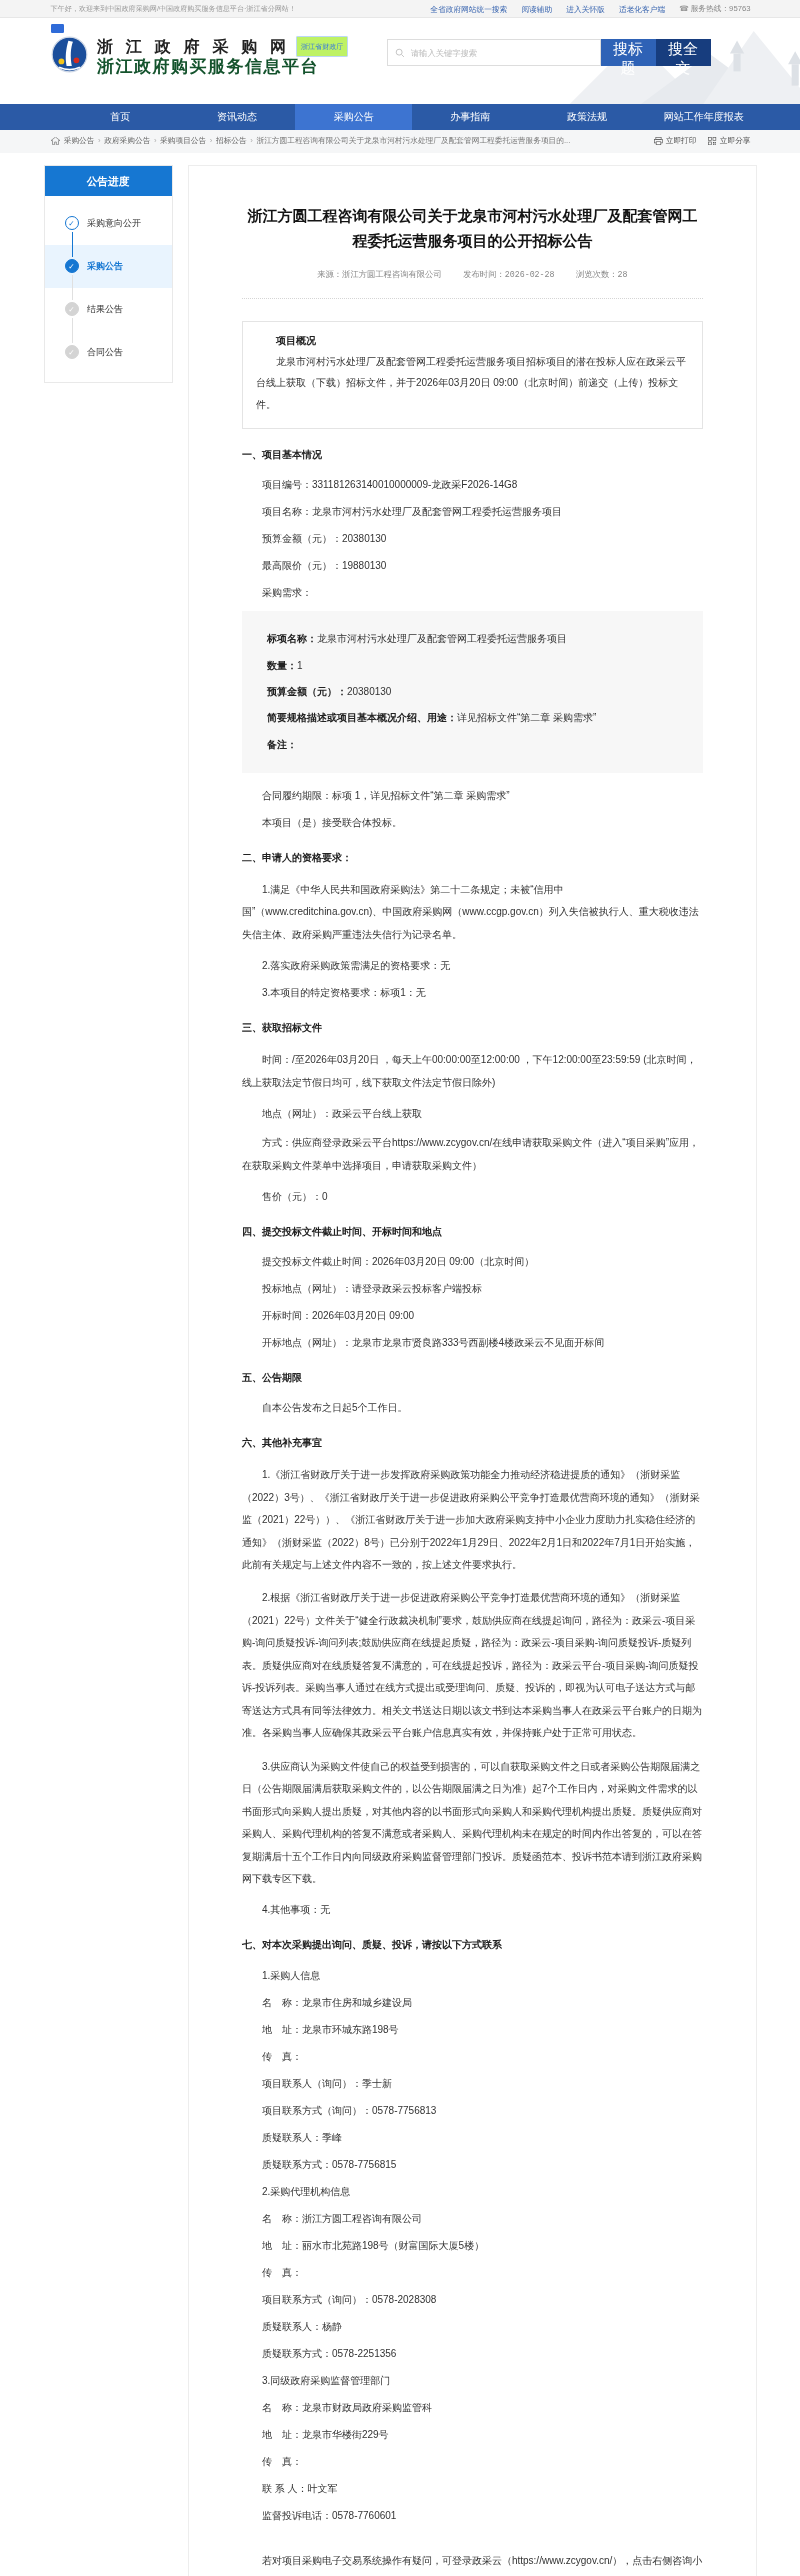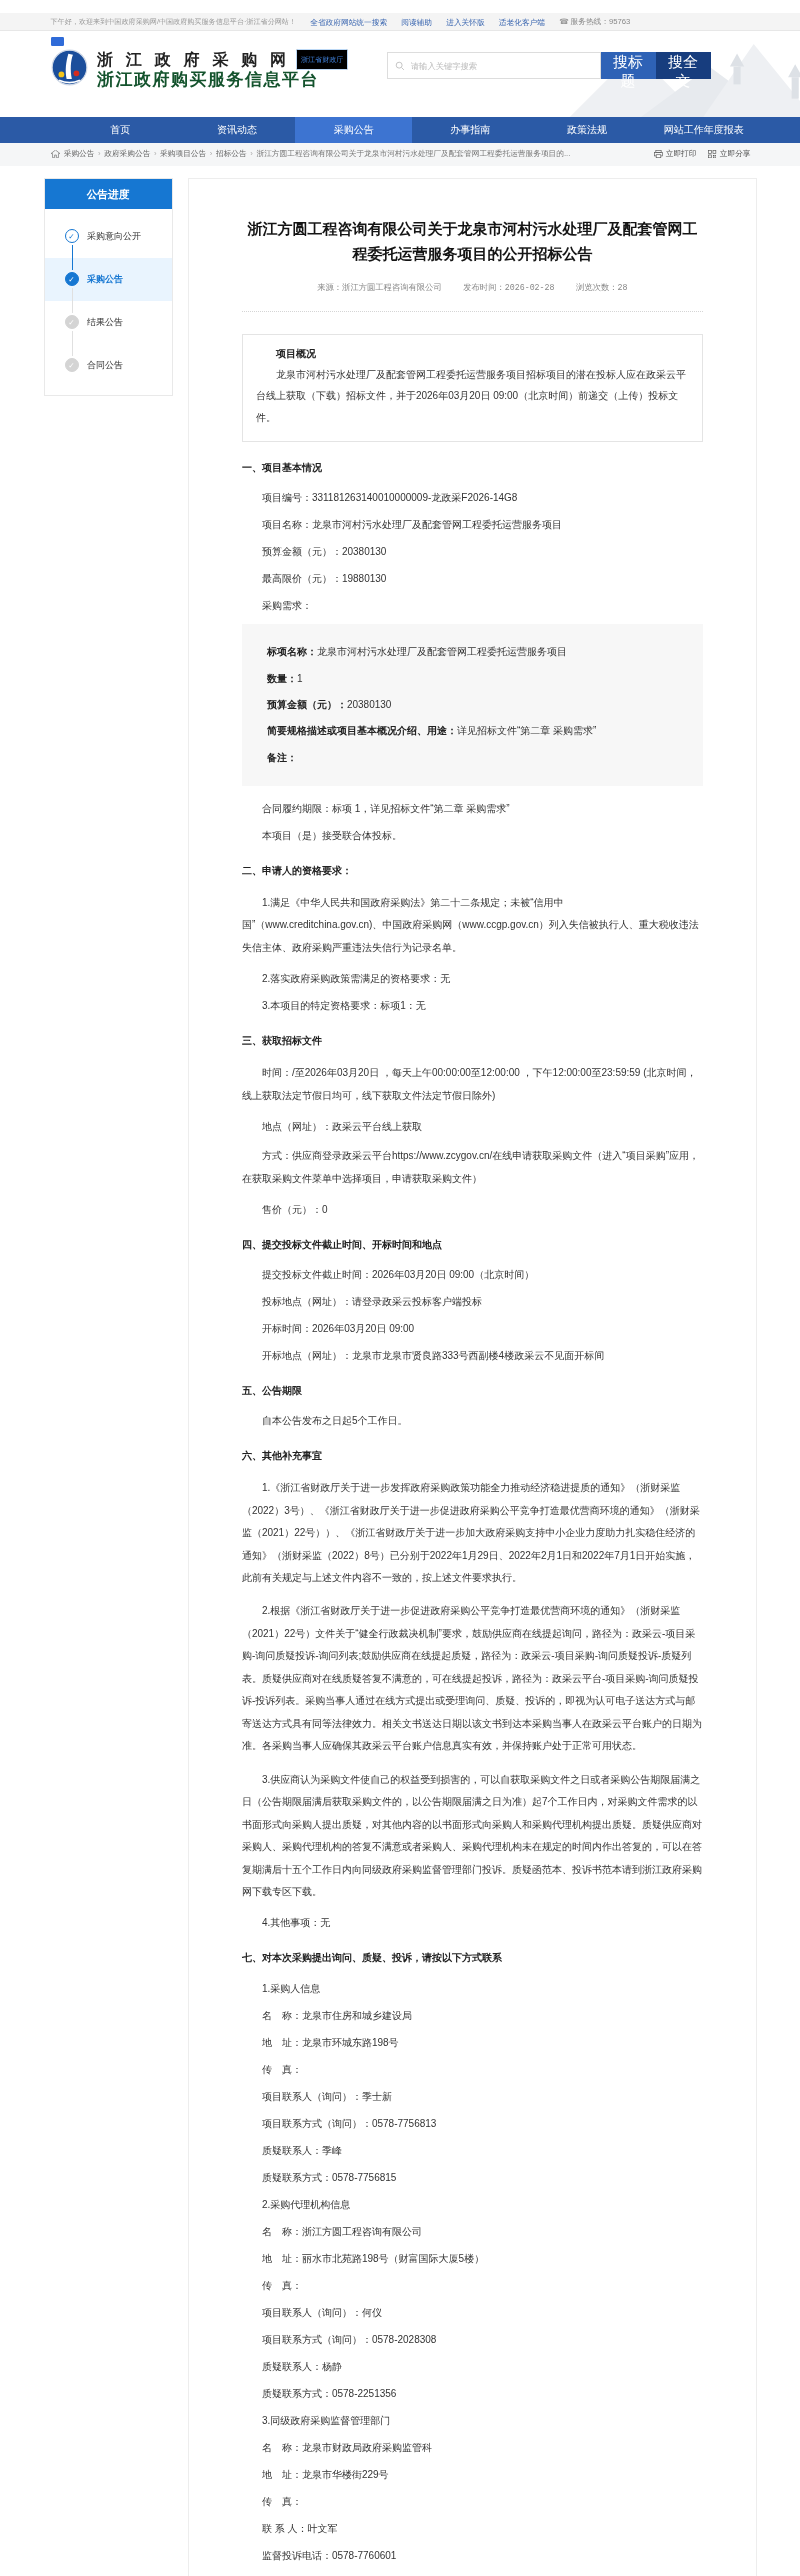--- a/index.html
+++ b/index.html
@@ -3,37 +3,37 @@
 <meta charset="utf-8">
 <title>浙江政府采购网</title>
 <style>
   * { box-sizing: border-box; }
   html,body { margin:0; padding:0; background:#fff; }
   body { width:801px; font-family:"Liberation Sans","DejaVu Sans",sans-serif; color:#333; }
   a { text-decoration:none; }
 
   
   .topbar { height:18px; background:#f4f4f4; border-bottom:0.6px solid #e7e7e7; }
-  .topbar-inner { width:700px; margin:13px auto; height:100%; display:flex; align-items:center; }
+  .topbar-inner { width:700px; margin:0 auto; height:100%; display:flex; align-items:center; justify-content:space-between; }
   .tb-greeting { font-size:7.1px; color:#999; }
   .tb-right { display:flex; align-items:center; }
   .tb-link { font-size:7.7px; color:#3a66b0; margin-left:14.2px; cursor:pointer; }
   .tb-hotline { font-size:7.7px; color:#888; margin-left:14.2px; }
   .tb-phone { color:#999; margin-right:1.8px; }
 
   
   .header { height:86px; background:#fff; position:relative; overflow:hidden; }
   .header-inner { width:700px; margin:0 auto; position:relative; height:100%; }
   .mountains { position:absolute; right:-12px; bottom:0; z-index:0; }
   .corner-mark { position:absolute; left:0; top:6px; width:13px; height:9px; background:#2f6bd8; border-radius:1.2px; }
   .logo-wrap { position:absolute; left:0; top:18px; display:flex; align-items:flex-start; z-index:1; }
   .logo-emblem { width:37px; height:37px; margin-right:9.5px; }
   .logo-text .t1 { font-size:16px; font-weight:700; color:#222; letter-spacing:4.2px; line-height:18px; white-space:nowrap; }
   .logo-text .t2 { font-size:17px; font-weight:700; color:#14532d; letter-spacing:1.5px; line-height:19px; white-space:nowrap; }
-  .fin-badge { display:inline-block; font-size:7.1px; color:#3f7fd6; background:#000000; border:0.6px solid #bcd8f5; border-radius:1.2px; padding:0.6px 3.6px; margin-left:6px; vertical-align:3.6px; letter-spacing:0; font-weight:400; }
+  .fin-badge { display:inline-block; font-size:7.1px; color:#3f7fd6; background:#bef264; border:0.6px solid #bcd8f5; border-radius:1.2px; padding:0.6px 3.6px; margin-left:6px; vertical-align:3.6px; letter-spacing:0; font-weight:400; }
   .search { position:absolute; right:40px; top:21.4px; display:flex; z-index:1; }
   .search-box { width:214px; height:27px; border:0.6px solid #ddd; background:#fff; display:flex; align-items:center; padding:0 7.1px; }
   .search-box input { border:none; outline:none; width:100%; font-size:8.3px; color:#555; font-family:inherit; }
   .search-box input::placeholder { color:#bbb; }
   .search-glass { margin-right:4.7px; flex:none; }
   .btn-search { width:55px; height:27px; border:none; color:#fff; font-size:15px; cursor:pointer; font-family:Liberation Sans, sans-serif; }
   .btn-search.title { background:#2e62b6; }
   .btn-search.full { background:#173d7e; }
 
   
@@ -270,21 +270,20 @@
           <p class="b-p">地　址：龙泉市环城东路198号</p>
           <p class="b-p">传　真：</p>
           <p class="b-p">项目联系人（询问）：季士新</p>
           <p class="b-p">项目联系方式（询问）：0578-7756813</p>
           <p class="b-p">质疑联系人：季峰</p>
           <p class="b-p">质疑联系方式：0578-7756815</p>
           <p class="b-p">2.采购代理机构信息</p>
           <p class="b-p">名　称：浙江方圆工程咨询有限公司</p>
           <p class="b-p">地　址：丽水市北苑路198号（财富国际大厦5楼）</p>
           <p class="b-p">传　真：</p>
-          <p class="b-p">项目联系人（询问）：何仪</p>
           <p class="b-p">项目联系方式（询问）：0578-2028308</p>
           <p class="b-p">质疑联系人：杨静</p>
           <p class="b-p">质疑联系方式：0578-2251356</p>
           <p class="b-p">3.同级政府采购监督管理部门</p>
           <p class="b-p">名　称：龙泉市财政局政府采购监管科</p>
           <p class="b-p">地　址：龙泉市华楼街229号</p>
           <p class="b-p">传　真：</p>
           <p class="b-p">联 系 人：叶文军</p>
           <p class="b-p">监督投诉电话：0578-7760601</p>
           <div class="b-gap"></div>

